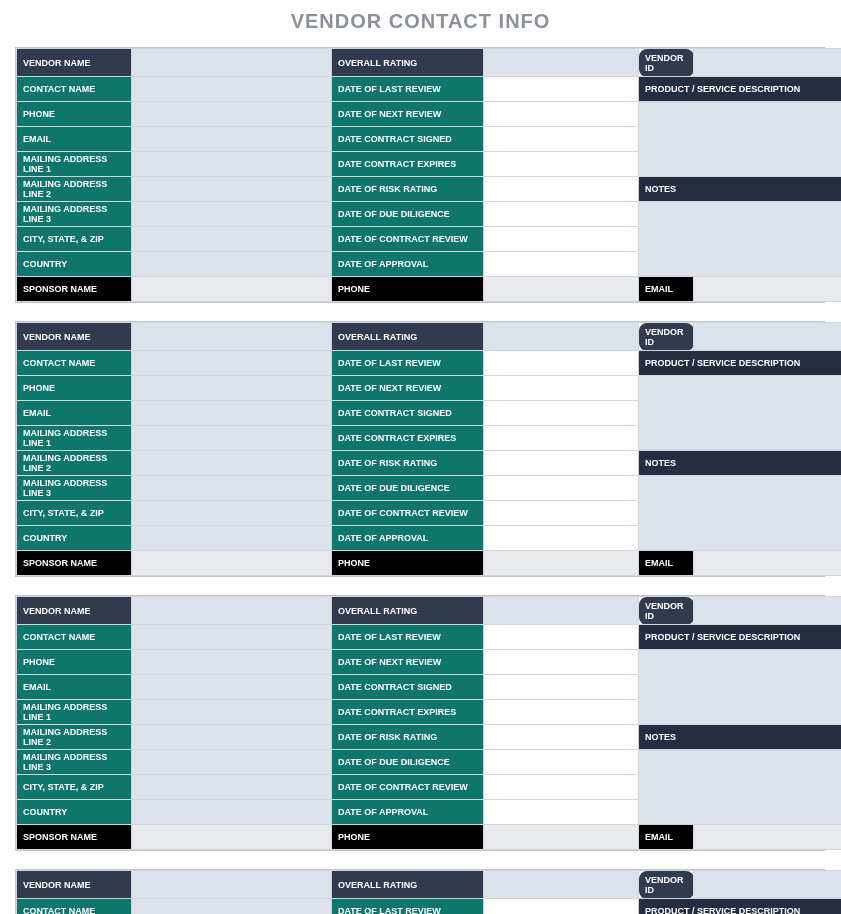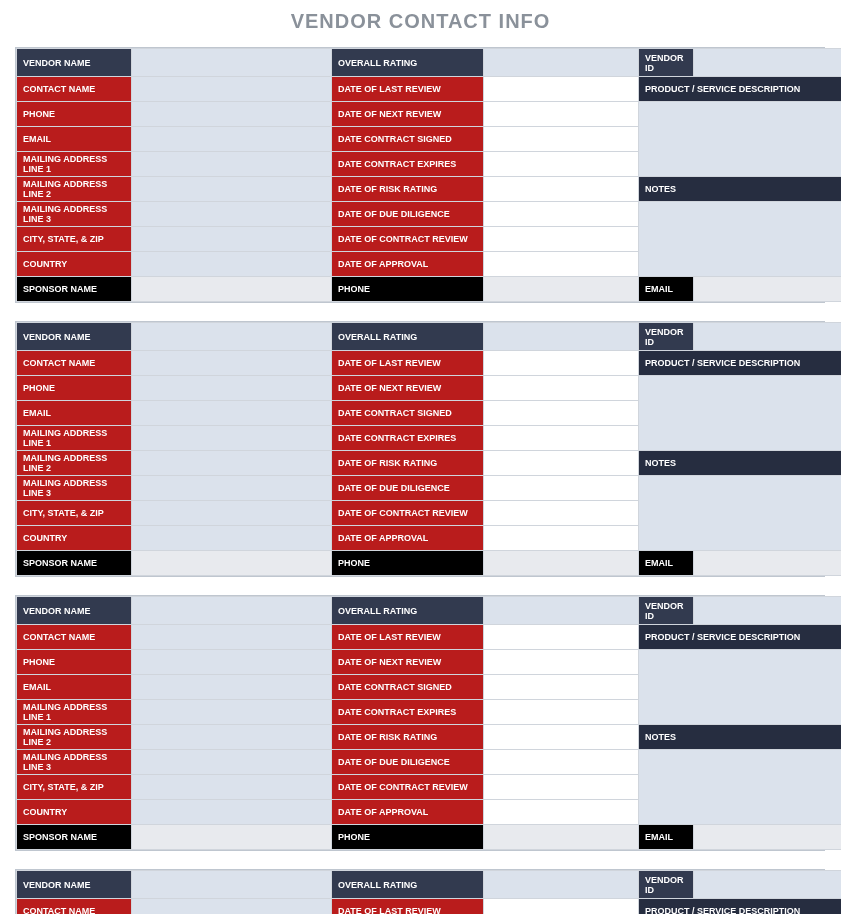--- a/index.html
+++ b/index.html
@@ -37,21 +37,21 @@
     overflow: hidden;
   }
   .lbl-dark {
     background: #323a4f;
     color: #ffffff;
     font-weight: bold;
     text-transform: uppercase;
     margin-left: 25px;
   }
   .lbl-slate {
-    background: #b91c1c;
+    background: #0f766e;
     color: #ffffff;
     font-weight: bold;
     text-transform: uppercase;
     margin-top: 48px;
   }
   .lbl-hdr {
     background: #262d40;
     color: #ffffff;
     font-weight: bold;
     text-transform: uppercase;
@@ -70,21 +70,21 @@
     background: #ffffff;
   }
   .val-lightgray {
     background: #e8eaee;
   }
   .header-row td { height: 28px; }
   .col-a { width: 115px; }
   .col-b { width: 200px; }
   .col-c { width: 152px; }
   .col-d { width: 155px; }
-  .col-e { width: 55px; }
+  .col-e { width: 55px; border-radius: 8px; }
   .col-f { width: 150px; }
 </style>
 </head>
 <body>
 
 <h1 class="page-title">VENDOR CONTACT INFO</h1>
 
 <div id="blocks">
     <div class="vendor-block">
       <table>

